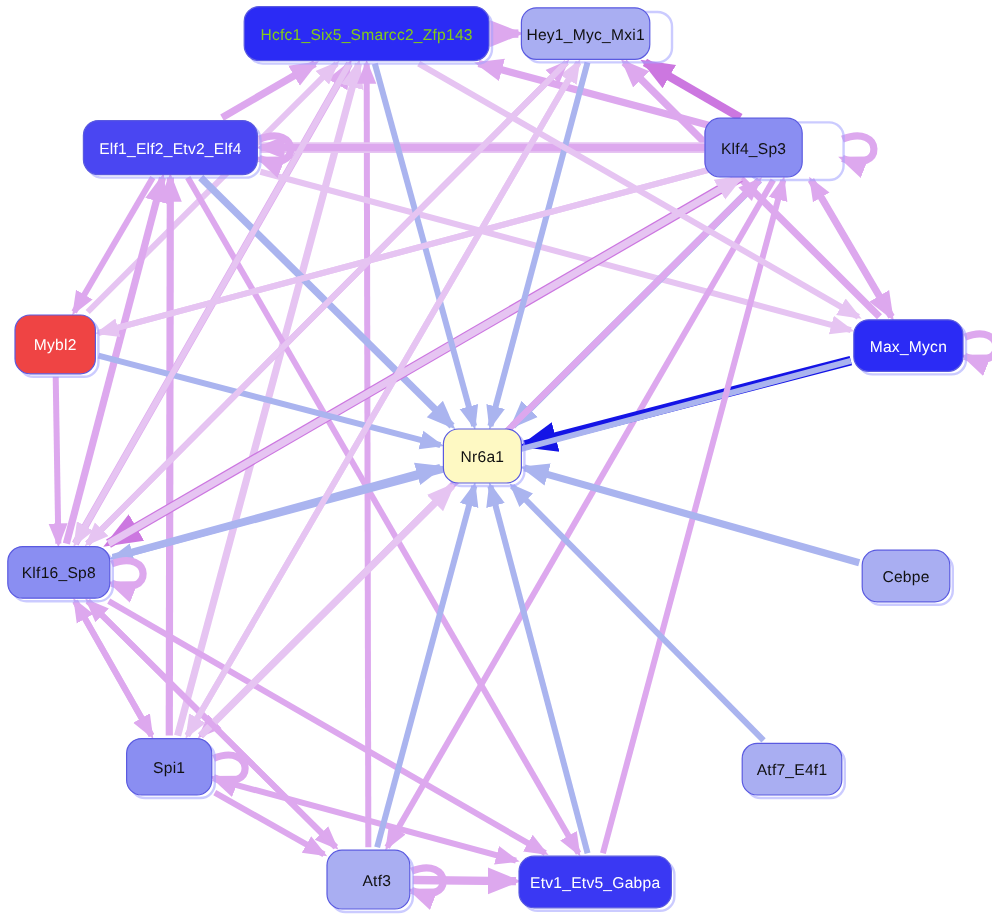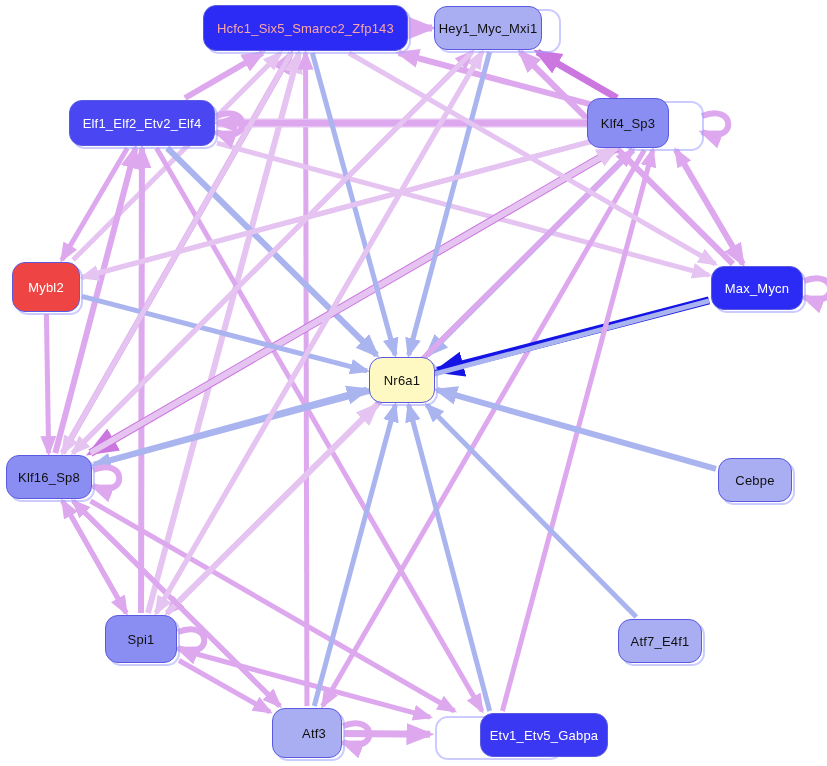--- a/index.html
+++ b/index.html
@@ -103,21 +103,21 @@
       <line x1="742.8909090909091" y1="264" x2="675.8727272727273" y2="150" stroke="#dda8ee" stroke-width="5" stroke-linecap="butt" marker-end="url(#ahdda8ee)"></line>
       <path d="M 216 116 C 250 102, 252 146, 216 132" fill="none" stroke="#dda8ee" stroke-width="6" marker-end="url(#ahdda8ee)"></path>
       <path d="M 702 116 C 736 102, 738 146, 702 132" fill="none" stroke="#dda8ee" stroke-width="6" marker-end="url(#ahdda8ee)"></path>
       <path d="M 804 281 C 838 267, 840 311, 804 297" fill="none" stroke="#dda8ee" stroke-width="6" marker-end="url(#ahdda8ee)"></path>
       <path d="M 93 470 C 127 456, 129 500, 93 486" fill="none" stroke="#dda8ee" stroke-width="6" marker-end="url(#ahdda8ee)"></path>
       <path d="M 178 632 C 212 618, 214 662, 178 648" fill="none" stroke="#dda8ee" stroke-width="6" marker-end="url(#ahdda8ee)"></path>
       <path d="M 343 726 C 377 712, 379 756, 343 742" fill="none" stroke="#dda8ee" stroke-width="6" marker-end="url(#ahdda8ee)"></path>
     </svg>
   <div id="nodes">
       <div class="nodeShadow" style="left: 206px; top: 8px; width: 205px; height: 46px;"></div>
-      <div class="nodeBox" style="left: 203px; top: 5px; width: 205px; height: 46px; background: rgb(43, 43, 245); color: #fca5a5; font-size: 13px; border: 1px solid rgb(90, 90, 224);">
+      <div class="nodeBox" style="left: 203px; top: 5px; width: 205px; height: 46px; background: rgb(43, 43, 245); color: #84cc16; font-size: 13px; border: 1px solid rgb(90, 90, 224);">
         <span>Hcfc1_Six5_Smarcc2_Zfp143</span>
       </div>
       <div class="nodeShadow" style="left: 437px; top: 9px; width: 124px; height: 44px;"></div>
       <div class="nodeBox" style="left: 434px; top: 6px; width: 108px; height: 44px; background: rgb(169, 174, 242); color: rgb(16, 16, 16); font-size: 13px; border: 1px solid rgb(90, 90, 224);">
         <span>Hey1_Myc_Mxi1</span>
       </div>
       <div class="nodeShadow" style="left: 72px; top: 103px; width: 146px; height: 46px;"></div>
       <div class="nodeBox" style="left: 69px; top: 100px; width: 146px; height: 46px; background: rgb(74, 70, 242); color: rgb(255, 255, 255); font-size: 13px; border: 1px solid rgb(90, 90, 224);">
         <span>Elf1_Elf2_Etv2_Elf4</span>
       </div>
@@ -151,17 +151,17 @@
       </div>
       <div class="nodeShadow" style="left: 621px; top: 622px; width: 84px; height: 44px;"></div>
       <div class="nodeBox" style="left: 618px; top: 619px; width: 84px; height: 44px; background: rgb(169, 174, 242); color: rgb(16, 16, 16); font-size: 13px; border: 1px solid rgb(90, 90, 224);">
         <span>Atf7_E4f1</span>
       </div>
       <div class="nodeShadow" style="left: 275px; top: 711px; width: 70px; height: 50px;"></div>
       <div class="nodeBox" style="left: 272px; top: 708px; width: 70px; height: 50px; background: rgb(169, 174, 242); color: rgb(16, 16, 16); font-size: 13px; border: 1px solid rgb(90, 90, 224); padding-left: 14px;">
         <span>Atf3</span>
       </div>
       <div class="nodeShadow" style="left: 435px; top: 716px; width: 128px; height: 44px;"></div>
-      <div class="nodeBox" style="left: 432px; top: 713px; width: 128px; height: 44px; background: rgb(58, 56, 243); color: rgb(255, 255, 255); font-size: 13px; border: 1px solid rgb(90, 90, 224); margin-left: 48px;">
+      <div class="nodeBox" style="left: 432px; top: 713px; width: 128px; height: 44px; background: rgb(58, 56, 243); color: rgb(255, 255, 255); font-size: 13px; border: 1px solid rgb(90, 90, 224);">
         <span>Etv1_Etv5_Gabpa</span>
       </div>
     </div>
 </div>
 
 </body></html>

